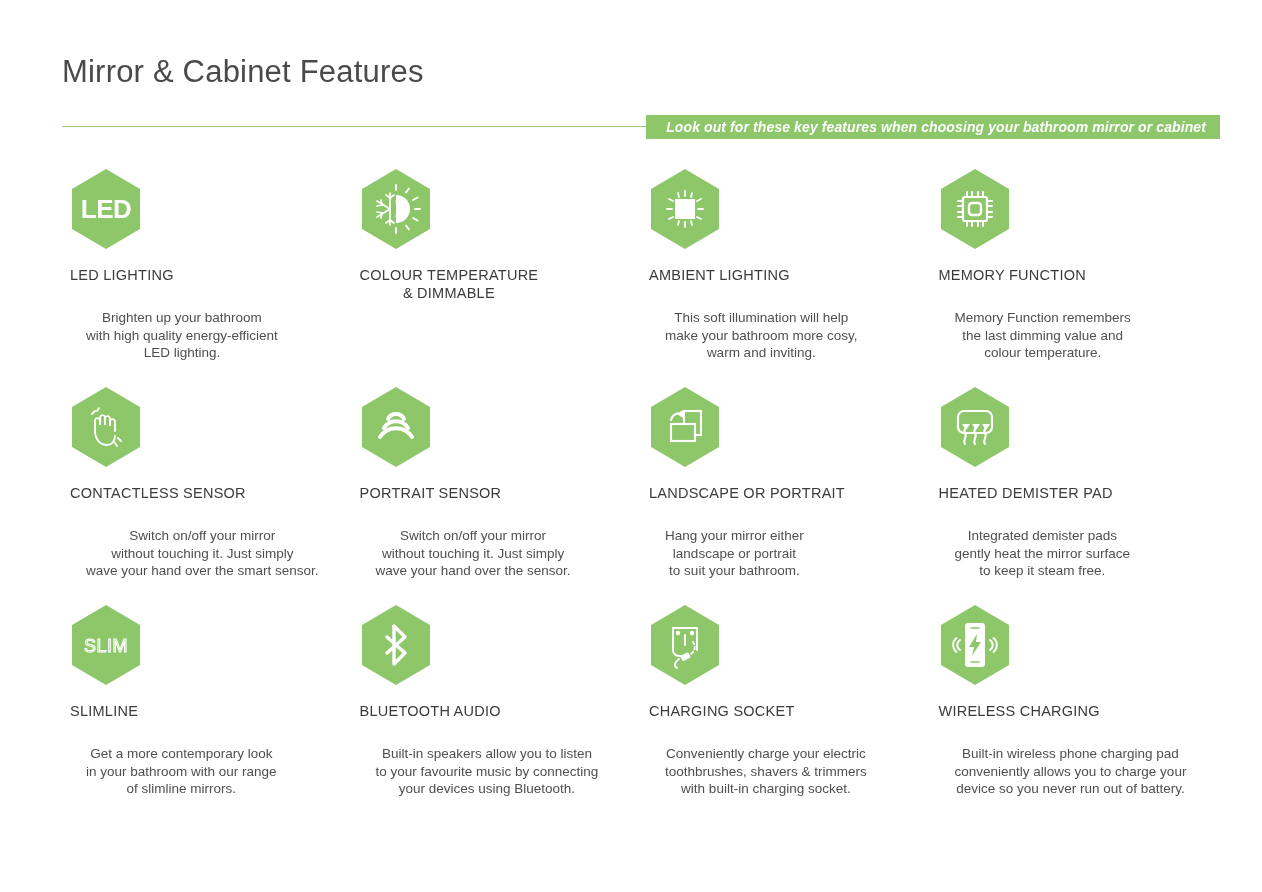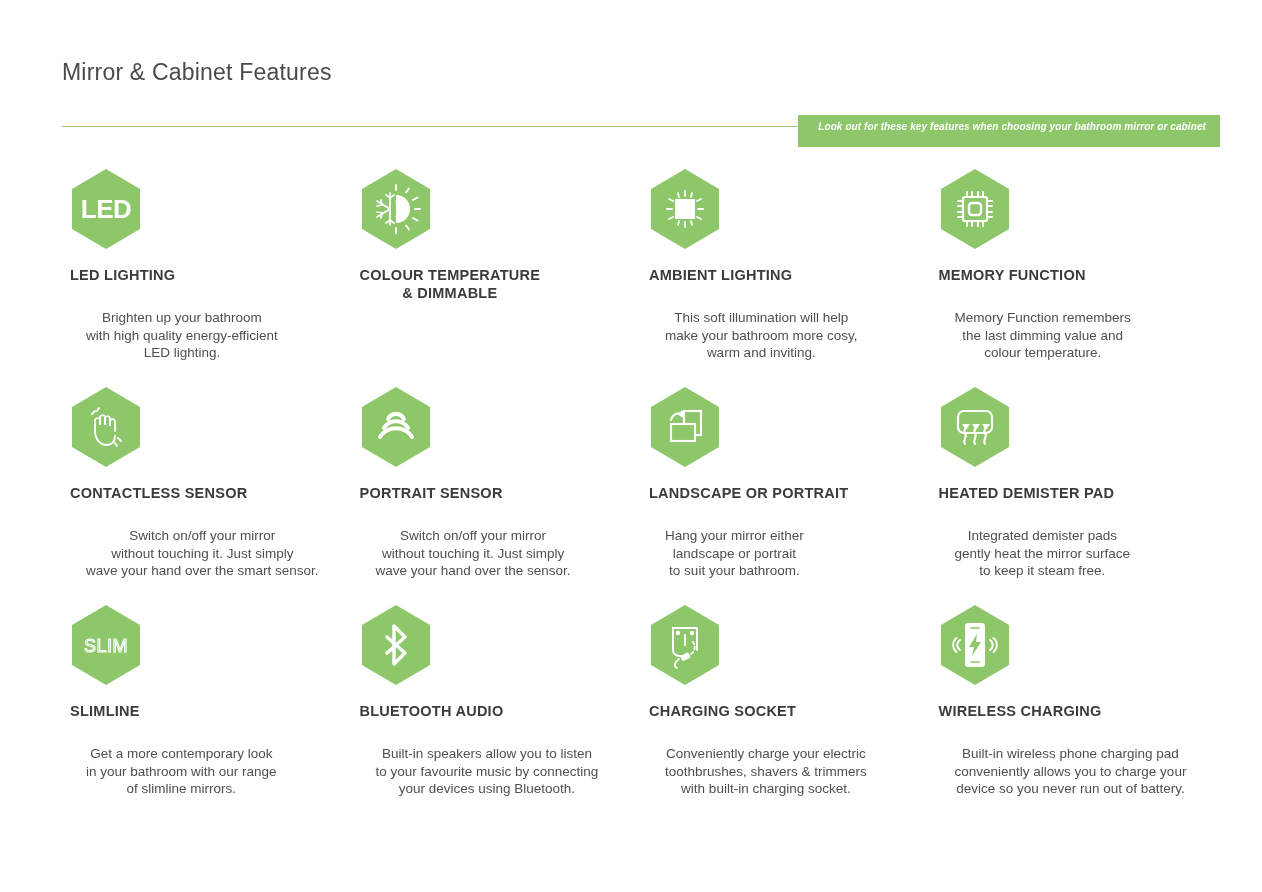--- a/index.html
+++ b/index.html
@@ -18,21 +18,21 @@
   }
 
   
   .page-header {
     position: absolute;
     left: 62px;
     top: 52px;
     width: 1158px;
   }
   .page-title {
-    font-size: 23px;
+    font-size: 31px;
     font-weight: 400;
     color: #4a4a4a;
     letter-spacing: 0.2px;
     line-height: 40px;
     margin: 0;
     white-space: nowrap;
   }
   .header-rule-wrap {
     position: absolute;
     left: 62px;
@@ -45,24 +45,24 @@
     left: 0;
     top: 0;
     width: 100%;
     height: 1px;
     background: #9cc878;
   }
   .header-banner {
     position: absolute;
     right: 0;
     top: -11px;
-    height: 32px;
+    height: 24px;
     background: #8dc76a;
     color: #ffffff;
-    font-size: 10px;
+    font-size: 14px;
     font-style: italic;
     font-weight: bold;
     line-height: 24px;
     padding: 0 14px 0 20px;
     white-space: nowrap;
     letter-spacing: 0.1px;
   }
 
   
   .features-grid {
@@ -91,21 +91,21 @@
     margin-bottom: 16px;
     flex: none;
   }
   .feature-icon svg {
     display: block;
     width: 72px;
     height: 82px;
   }
   .feature-title {
     font-size: 14.5px;
-    font-weight: bold;
+    font-weight: normal;
     color: #3b3b3b;
     letter-spacing: 0.25px;
     line-height: 18px;
     margin: 0 0 9px 0;
     max-width: 260px;
   }
   .feature-desc {
     font-size: 13.5px;
     font-weight: 400;
     color: #4f4f4f;

